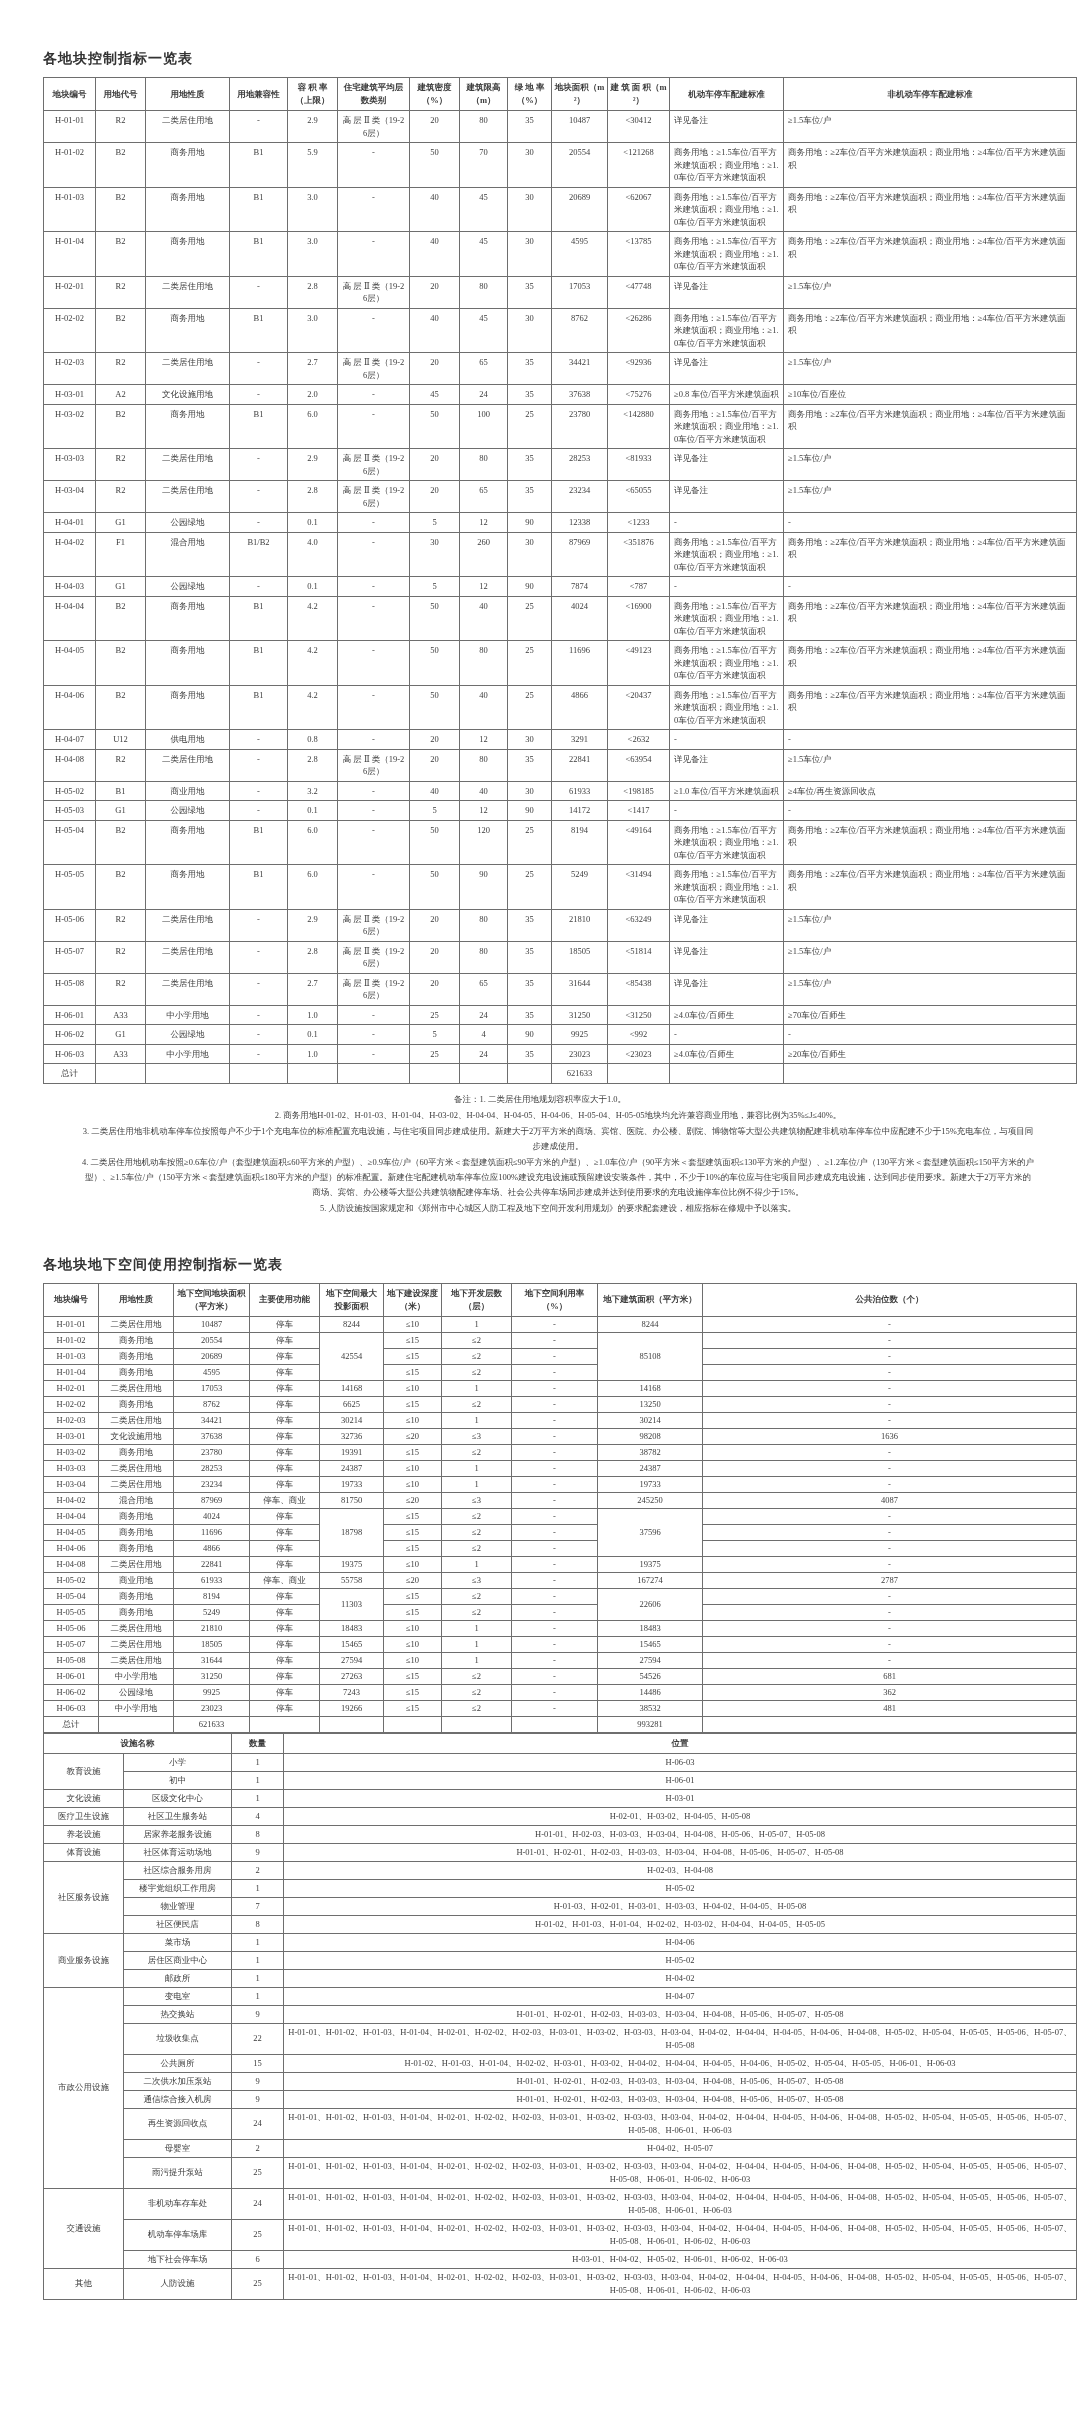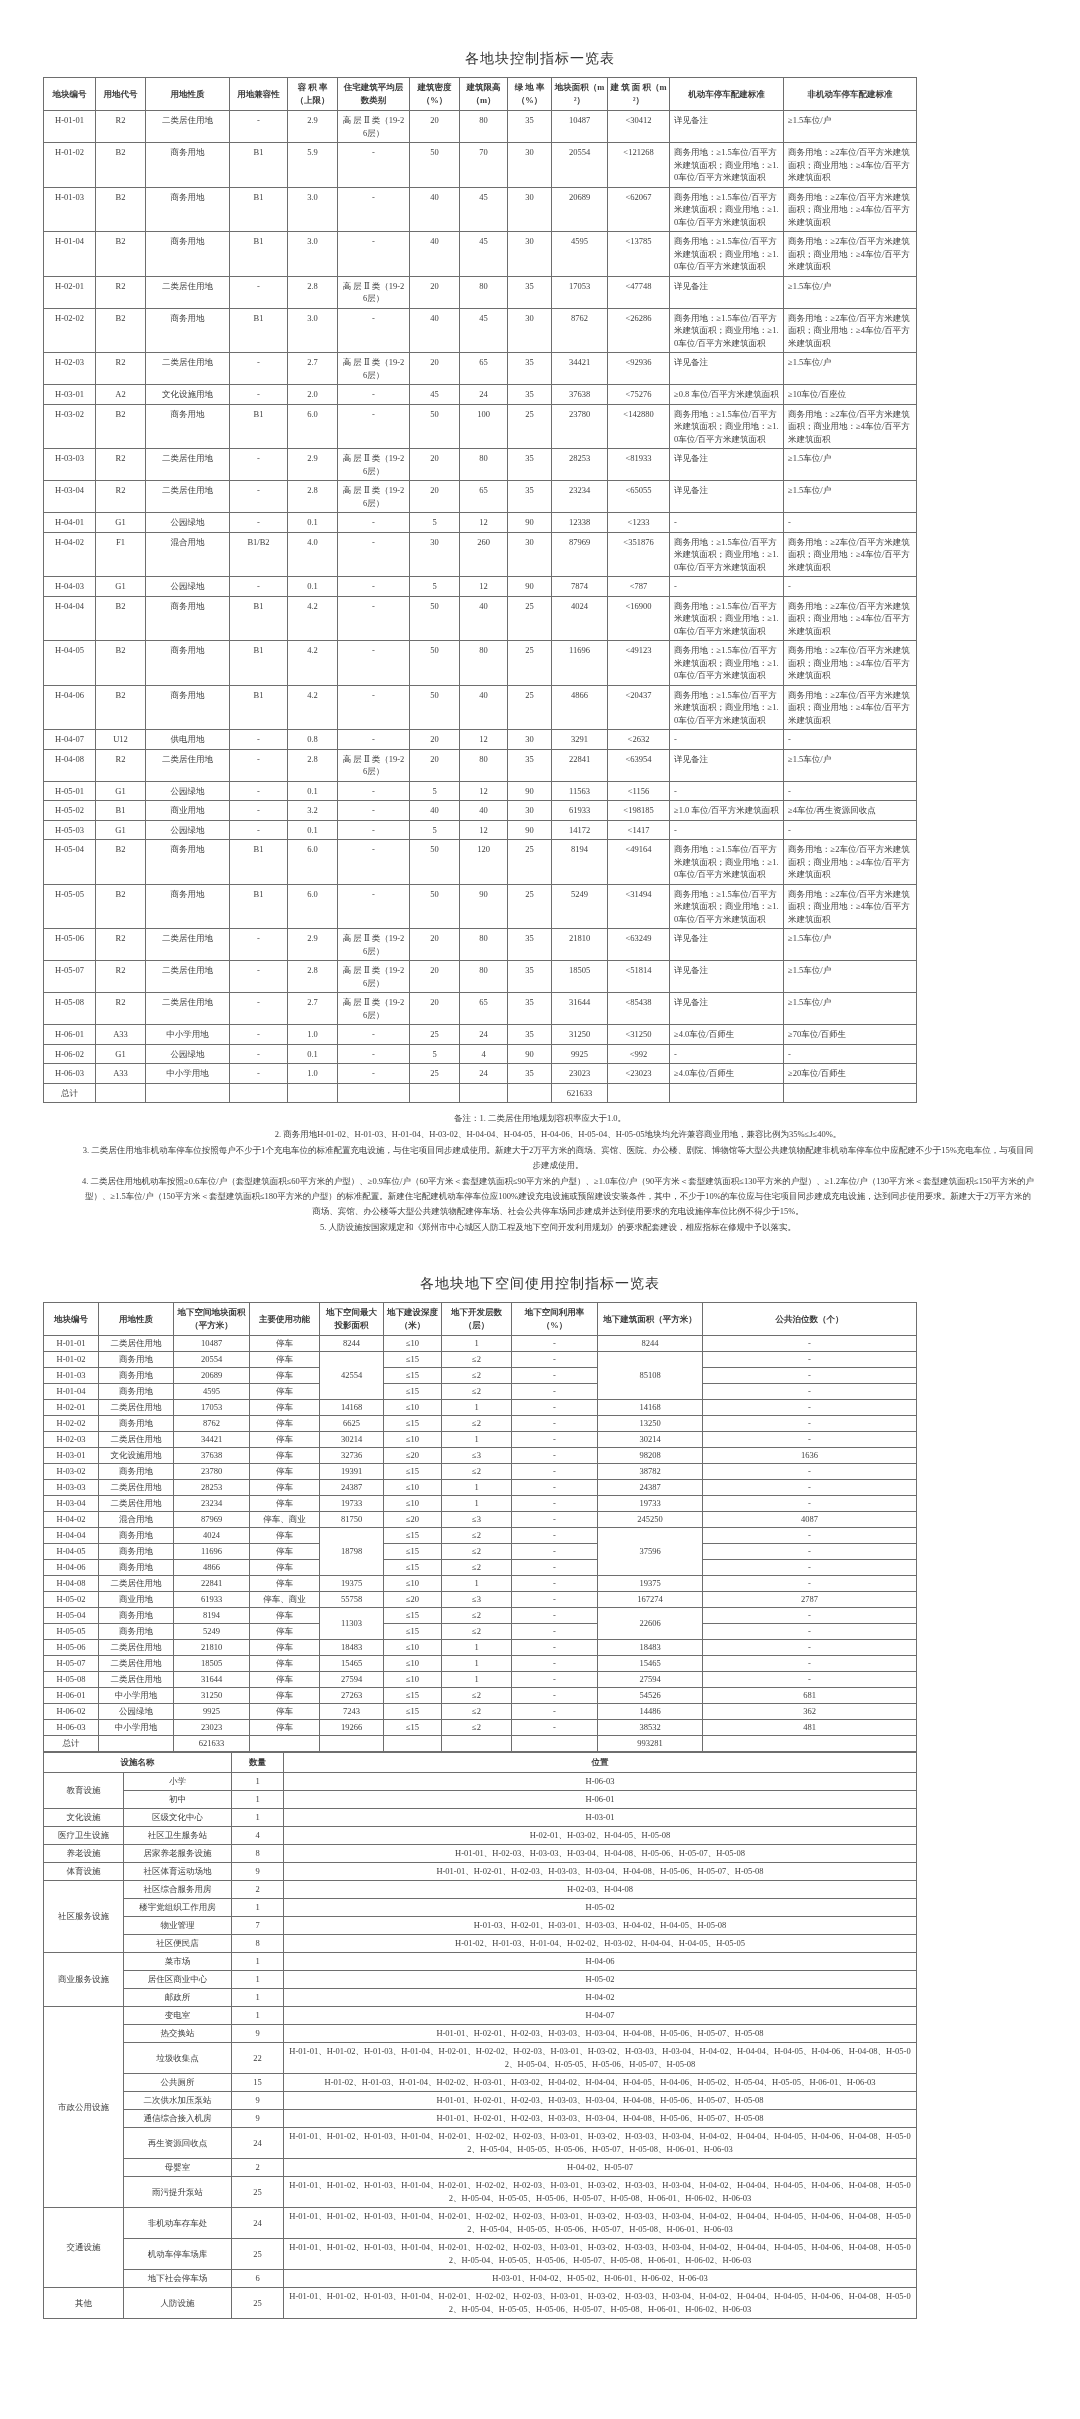--- a/index.html
+++ b/index.html
@@ -1,20 +1,20 @@
 <!DOCTYPE html>
 <html><head>
 <meta charset="utf-8">
 <style>
   html,body{margin:0;padding:0;background:#ffffff;}
   body{width:1080px;min-height:2419px;font-family:"Liberation Serif","DejaVu Serif",serif;color:#3c3c3c;}
   .page{padding:50px 43px 30px 43px;}
-  .tbl-title{font-size:14px;font-weight:normal;text-align:center;margin:0 0 9px 0;letter-spacing:1px;color:#333;}
+  .tbl-title{font-size:14px;font-weight:bold;text-align:left;margin:0 0 9px 0;letter-spacing:1px;color:#333;}
   .tbl-title.gap{margin-top:40px;}
-  table{border-collapse:collapse;width:874px;table-layout:fixed;font-size:8.5px;}
+  table{border-collapse:collapse;width:1034px;table-layout:fixed;font-size:8.5px;}
   th,td{border:1px solid #6e6e6e;padding:2px 4px;text-align:center;word-break:break-all;}
   th{font-weight:bold;line-height:13px;vertical-align:middle;padding:3px 2px;}
   #table1 td{vertical-align:top;line-height:12.5px;padding:3px 4px;}
   #table1 td.std{text-align:left;}
   #table2 td,#table3 td{vertical-align:middle;line-height:11px;padding:2px 3px;}
   #table3 td.loc{line-height:13px;}
   .notes{font-size:8.5px;line-height:15px;margin:8px 0 0 2px;color:#3c3c3c;width:990px;}
   .notes p{margin:0 0 1px 0;text-align:center;}
   .notes p.indent{padding-left:36px;}
 </style>
@@ -337,35 +337,20 @@
           <td>高 层 Ⅱ 类（19-26层）</td>
           <td>20</td>
           <td>80</td>
           <td>35</td>
           <td>22841</td>
           <td>&lt;63954</td>
           <td class="std">详见备注</td>
           <td class="std">≥1.5车位/户</td>
         </tr>
         <tr>
-          <td>H-05-01</td>
-          <td>G1</td>
-          <td>公园绿地</td>
-          <td>-</td>
-          <td>0.1</td>
-          <td>-</td>
-          <td>5</td>
-          <td>12</td>
-          <td>90</td>
-          <td>11563</td>
-          <td>&lt;1156</td>
-          <td class="std">-</td>
-          <td class="std">-</td>
-        </tr>
-        <tr>
           <td>H-05-02</td>
           <td>B1</td>
           <td>商业用地</td>
           <td>-</td>
           <td>3.2</td>
           <td>-</td>
           <td>40</td>
           <td>40</td>
           <td>30</td>
           <td>61933</td>

